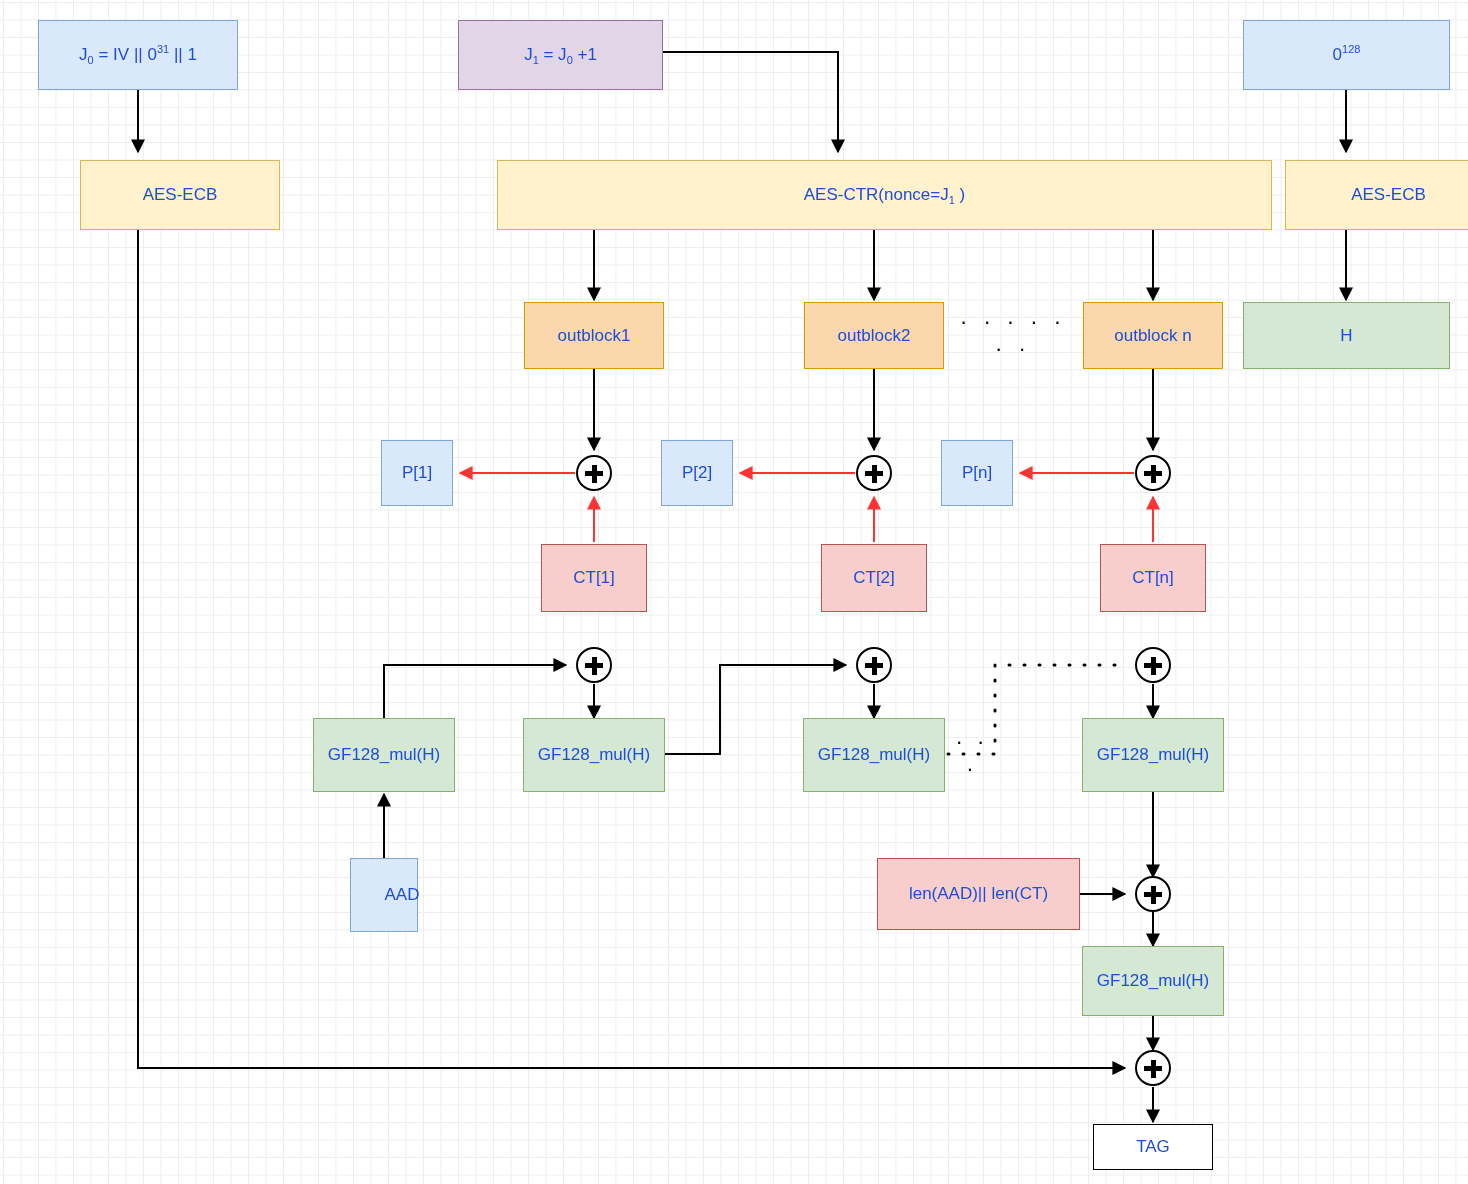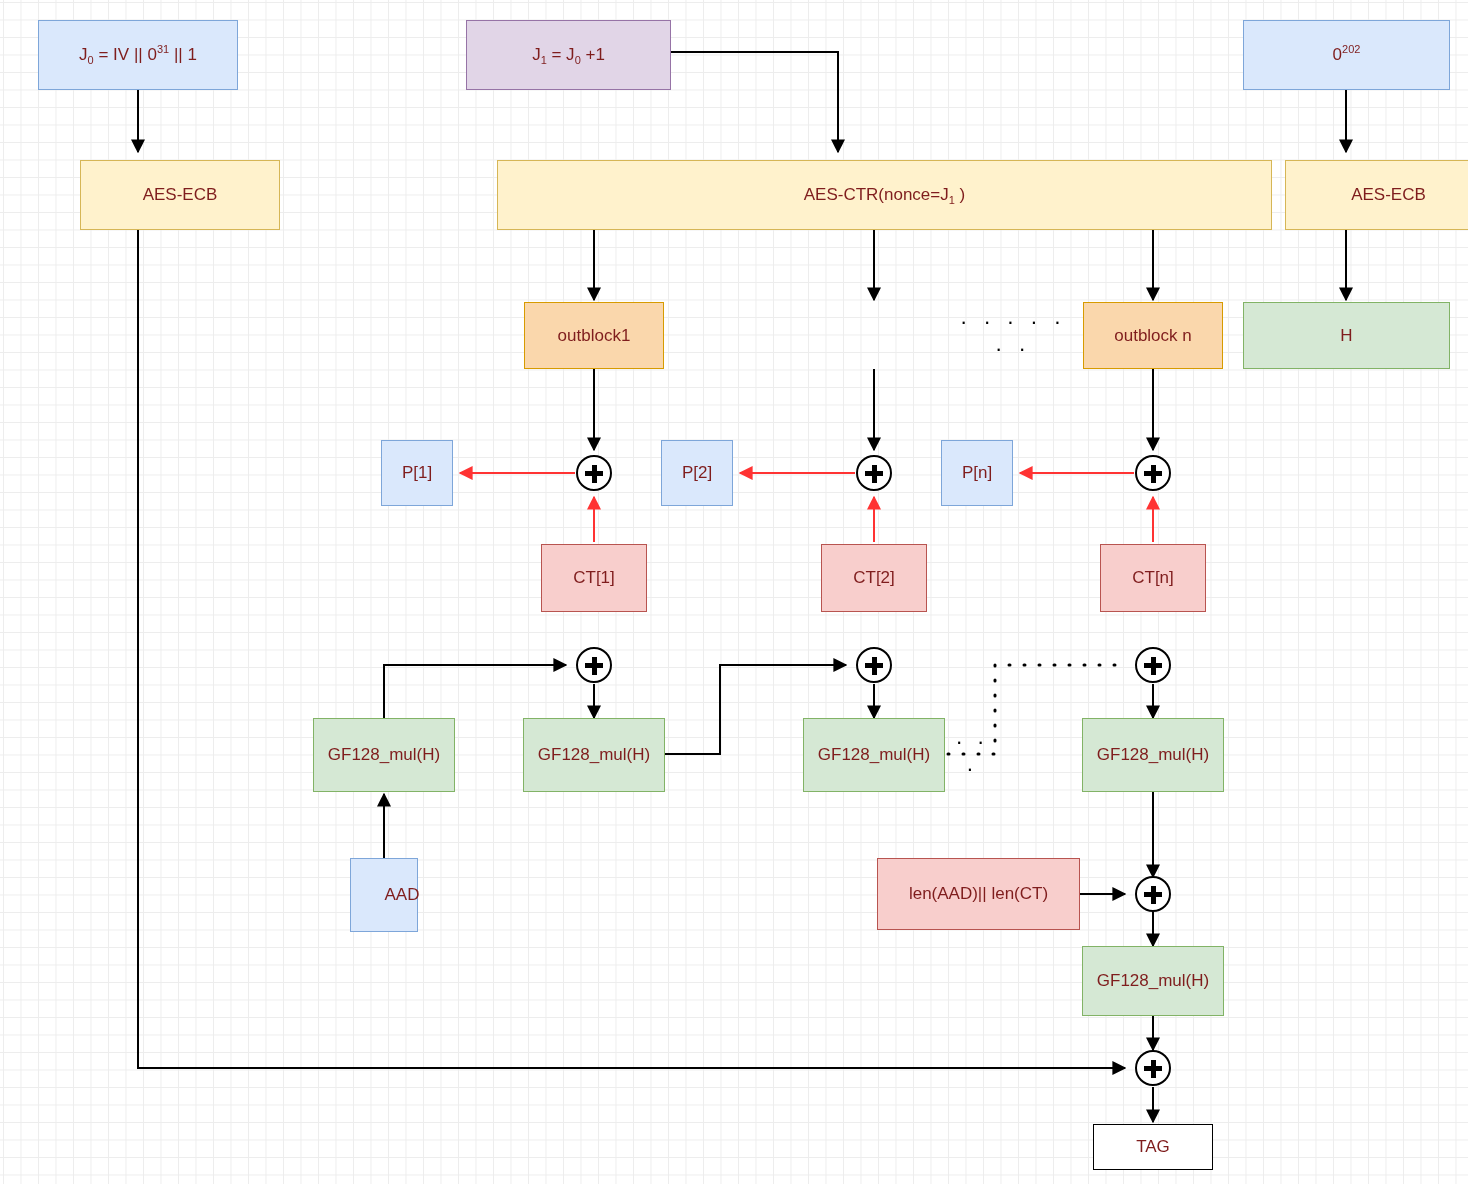--- a/index.html
+++ b/index.html
@@ -14,21 +14,21 @@
       linear-gradient(to bottom, #ededed 1px, transparent 1px),
       linear-gradient(to right, #d8d8d8 1px, transparent 1px),
       linear-gradient(to bottom, #d8d8d8 1px, transparent 1px);
     background-size:17.5px 17.5px,17.5px 17.5px,70px 70px,70px 70px;
     background-position:3px 2px,3px 2px,3px 2px,3px 2px;
   }
   #edges{position:absolute;inset:0;}
 
   .node{position:absolute;box-sizing:border-box;display:flex;
         align-items:center;justify-content:center;text-align:center;
-        font-size:17px;color:#7f1d1d;line-height:1.25;}
+        font-size:17px;color:#1d4ed8;line-height:1.25;}
   .blue  {background:#dae8fc;border:1.4px solid #7ea6d9;}
   .purple{background:#e1d5e7;border:1.4px solid #9673a6;}
   .yellow{background:#fff2cc;border:1.4px solid #d6b656;margin-left:42px;}
   .orange{background:#fad7ac;border:1.4px solid #d79b00;}
   .green {background:#d5e8d4;border:1.4px solid #82b366;}
   .red   {background:#f8cecc;border:1.4px solid #b85450;}
   .white {background:#ffffff;border:1.7px solid #000000;}
 
   .node sup{font-size:11px;vertical-align:super;line-height:0;}
   .node sub{font-size:11px;vertical-align:sub;line-height:0;}
@@ -112,45 +112,48 @@
     <g stroke="#000" stroke-width="3" fill="none" stroke-linecap="round" stroke-dasharray="1 14">
       <path d="M948,754 L995,754 L995,665 L1126,665"></path>
     </g>
   </svg>
 
   <div class="node blue" style="left:38px;top:20px;width:200px;height:70px;">
     <span>
       J<sub>0</sub> = IV || 0<sup>31</sup> || 1</span>
   </div>
 
-  <div class="node purple" style="left:458px;top:20px;width:205px;height:70px;margin-left:8px;">
+  <div class="node purple" style="left:458px;top:20px;width:205px;height:70px;">
     <span>
       J<sub>1</sub> = J<sub>0</sub> +1</span>
   </div>
 
   <div class="node blue" style="left:1243px;top:20px;width:207px;height:70px;">
     <span>
-      0<sup>202</sup></span>
+      0<sup>128</sup></span>
   </div>
 
   <div class="node yellow" style="left:38px;top:160px;width:200px;height:70px;">
     <span>AES-ECB</span>
   </div>
 
   <div class="node yellow" style="left:455px;top:160px;width:775px;height:70px;">
     <span>
       AES-CTR(nonce=J<sub>1</sub> )</span>
   </div>
 
   <div class="node yellow" style="left:1243px;top:160px;width:207px;height:70px;">
     <span>AES-ECB</span>
   </div>
 
   <div class="node orange" style="left:524px;top:302px;width:140px;height:67px;">
     <span>outblock1</span>
+  </div>
+  <div class="node orange" style="left:804px;top:302px;width:140px;height:67px;">
+    <span>outblock2</span>
   </div>
   <div class="node orange" style="left:1083px;top:302px;width:140px;height:67px;">
     <span>outblock n</span>
   </div>
 
   <div class="node" style="left:952px;top:318px;width:122px;height:34px;
               font-size:22px;letter-spacing:5px;color:#000;">
     <span>· · · · · · ·</span>
   </div>
 

